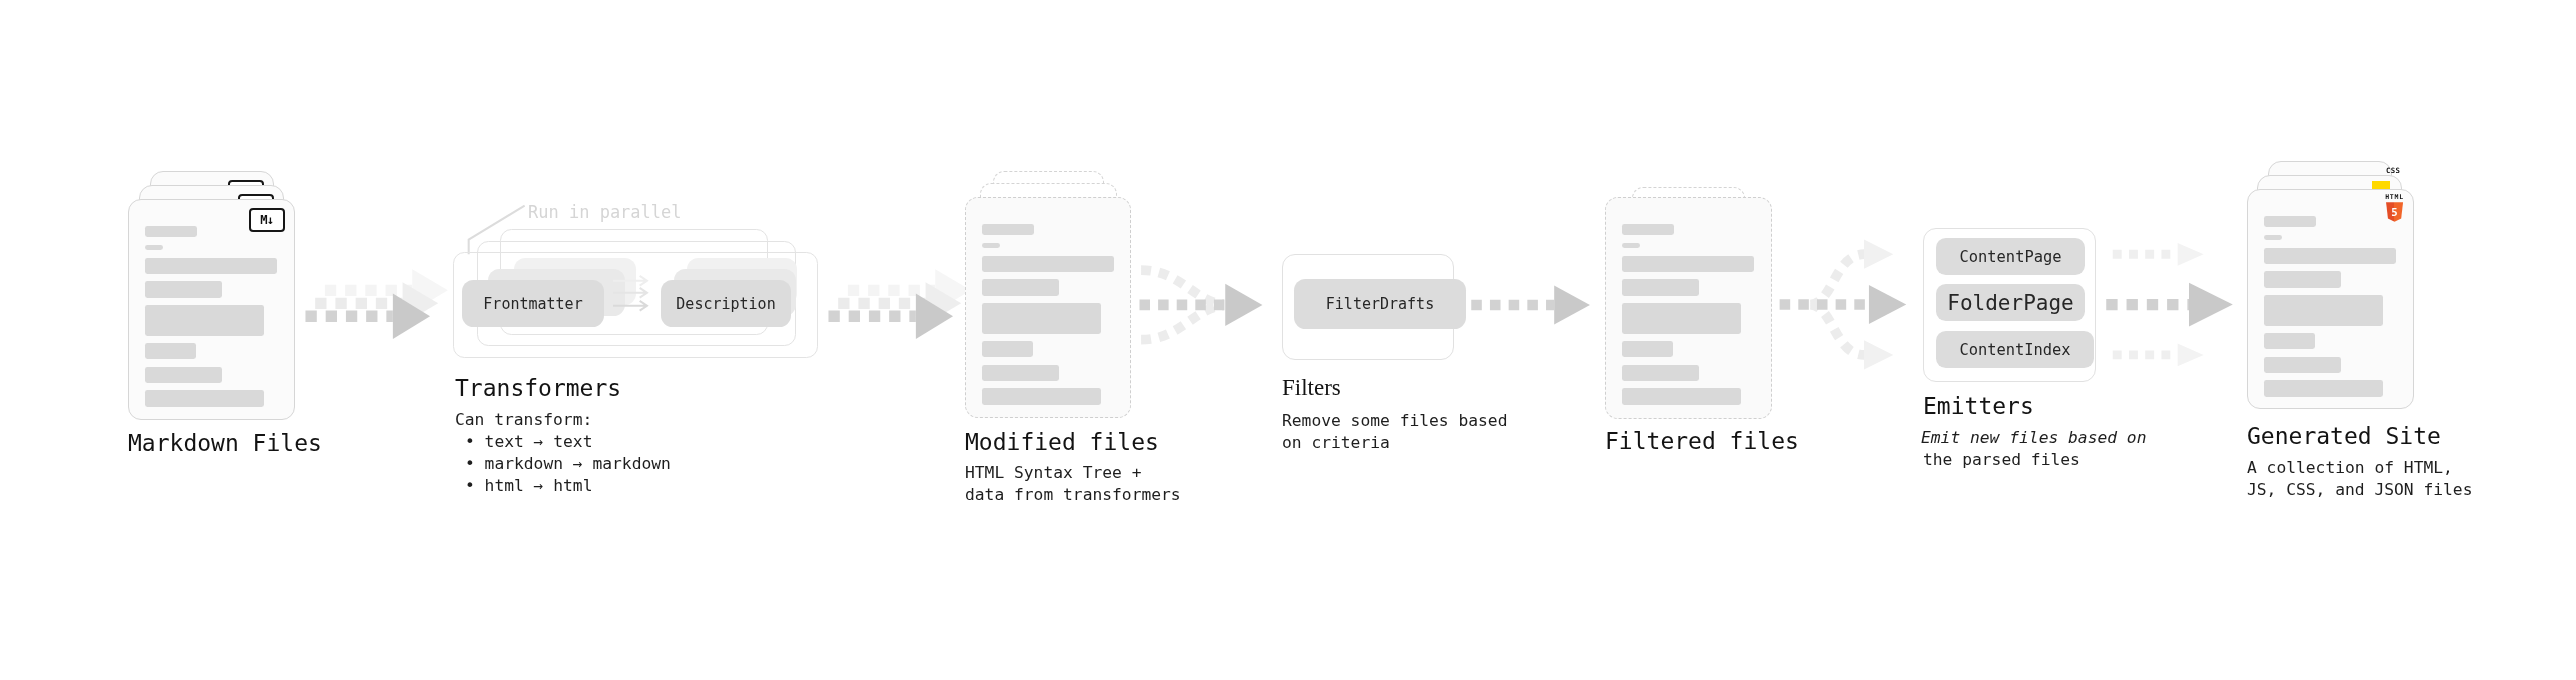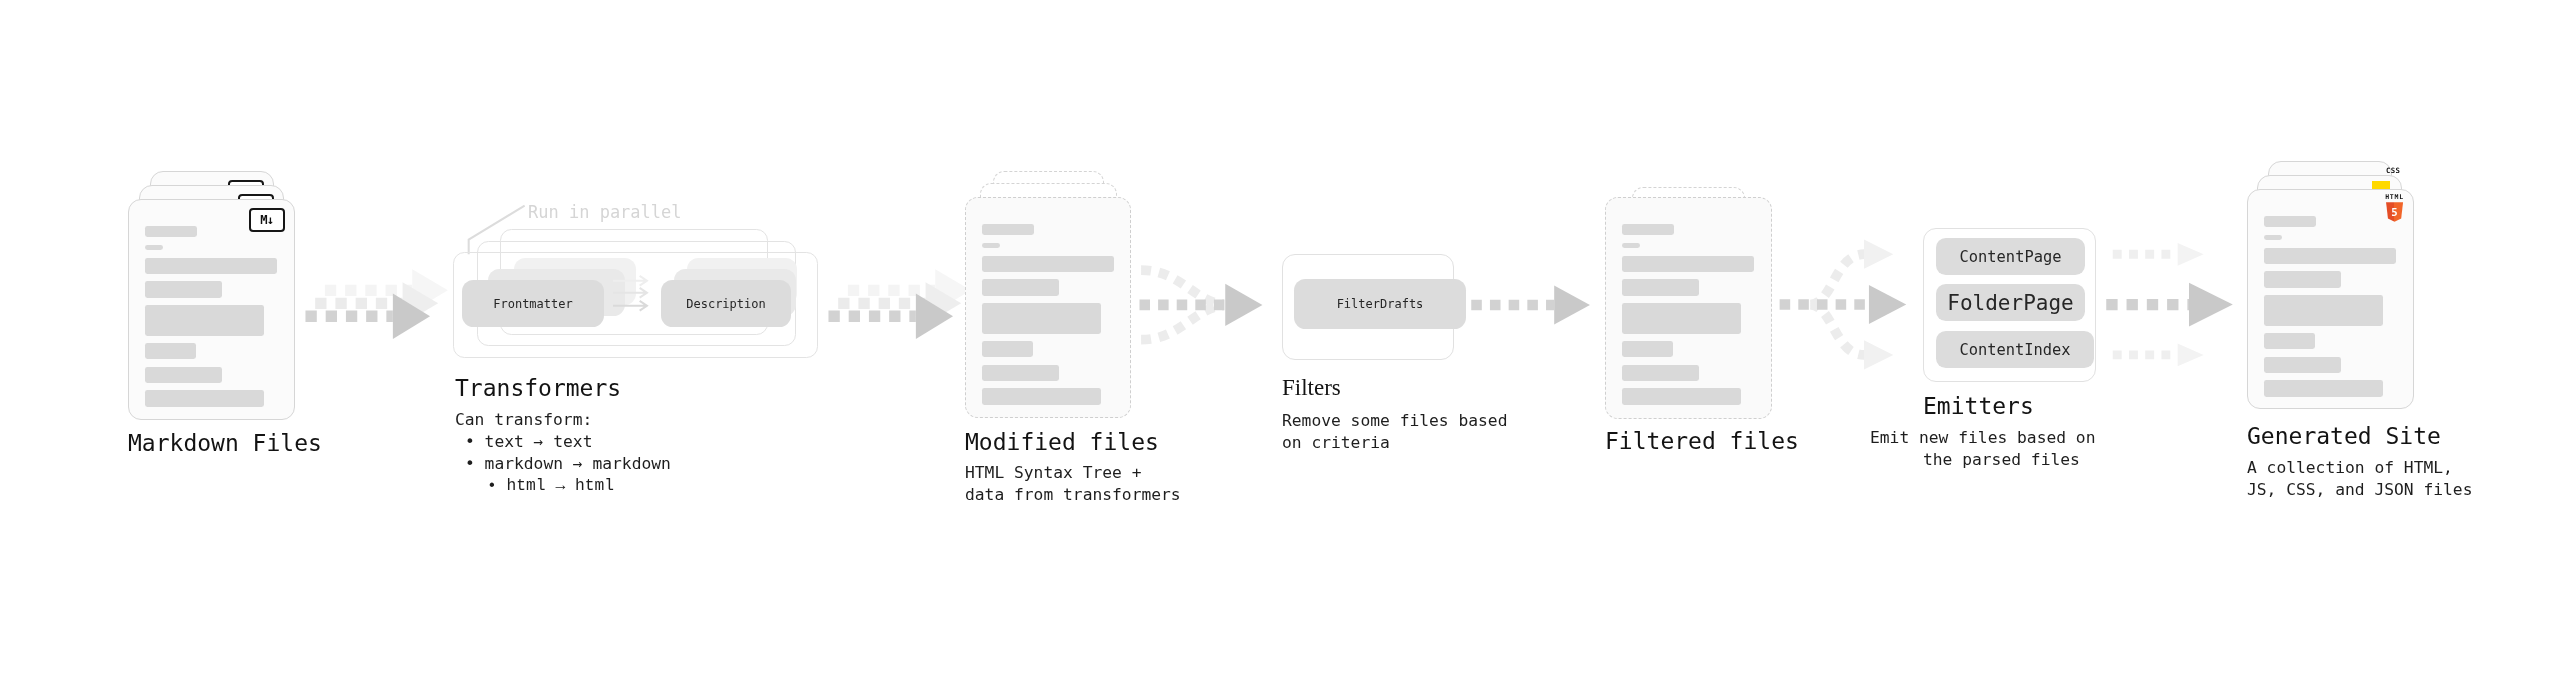--- a/index.html
+++ b/index.html
@@ -17,21 +17,21 @@
             font-weight:bold;font-size:12.2px;color:#111;letter-spacing:-0.8px;}
   
   .stage-title{position:absolute;font-size:23px;line-height:26px;color:#131313;white-space:nowrap;}
   .stage-desc{position:absolute;font-size:16.3px;line-height:22px;color:#1e1e1e;white-space:nowrap;}
   .note{position:absolute;font-size:17px;color:#d5d5d5;white-space:nowrap;text-align:center;}
   
   .obox{position:absolute;box-sizing:border-box;border:1.6px solid #e3e3e3;border-radius:11.4px;background:transparent;}
   .wbox{position:absolute;box-sizing:border-box;border:1.6px solid #e1e1e1;border-radius:13px;background:#fff;}
   
   .pill{position:absolute;box-sizing:border-box;background:#dcdcdc;border-radius:11.4px;display:flex;align-items:center;
-        justify-content:center;font-size:12px;color:#262626;white-space:nowrap;}
+        justify-content:center;font-size:15px;color:#262626;white-space:nowrap;}
   .pill.g1{background:#e9e9e9;}
   .pill.g2{background:#f1f1f1;}
   
   .css-badge{position:absolute;top:4.9px;right:9.8px;width:21px;display:flex;flex-direction:column;align-items:center;}
   .css-badge .t{font-size:7.3px;font-weight:bold;color:#111;letter-spacing:0.4px;line-height:8.1px;padding-left:45px;}
   .css-badge .u{width:18px;height:3.3px;background:#2f6bff;border-radius:0.8px;margin-top:0.8px;}
   .js-badge{position:absolute;top:4.9px;right:10.6px;width:18px;height:13px;background:#ffd900;}
   .html5-badge{position:absolute;top:4.1px;right:9px;display:flex;flex-direction:column;align-items:center;}
   .html5-badge .t{font-size:6.5px;font-weight:bold;color:#111;letter-spacing:0.8px;line-height:7.3px;margin-bottom:0.8px;}
   .html5-shield{width:17px;height:19.5px;background:linear-gradient(90deg,#e44d26 50%,#f16529 50%);
@@ -109,21 +109,21 @@
         </g>
       <g stroke="#dadada" stroke-width="2.5" fill="none">
           <path d="M2,43 H42 M35,37 L44,43 L35,49"></path>
         </g>
     </svg>
 
     <div class="stage-title" style="left:455px;top:375px;">Transformers</div>
     <div class="stage-desc" style="left:455px;top:409px;">Can transform:</div>
     <div class="stage-desc" style="left:465px;top:431px;">• text → text</div>
     <div class="stage-desc" style="left:465px;top:453px;">• markdown → markdown</div>
-    <div class="stage-desc" style="left:487px;top:475px;font-family:Liberation Mono, monospace;">• html → html</div>
+    <div class="stage-desc" style="left:465px;top:475px;">• html → html</div>
   </div>
 
   <svg style="left:825px;top:258px;" width="138" height="89" viewBox="0 0 170 110">
     <g transform="translate(24,-32)">
         <line x1="4" y1="72" x2="112" y2="72" stroke="#f4f4f4" stroke-width="14" stroke-dasharray="14 11"></line>
         <polygon points="112,46 156,72 112,98" fill="#f6f6f6"></polygon>
       </g>
     <g transform="translate(12,-16)">
         <line x1="4" y1="72" x2="112" y2="72" stroke="#ebebeb" stroke-width="14" stroke-dasharray="14 11"></line>
         <polygon points="112,46 156,72 112,98" fill="#eeeeee"></polygon>
@@ -199,21 +199,21 @@
     <line x1="2" y1="82" x2="112" y2="82" stroke="#d2d2d2" stroke-width="13" stroke-dasharray="13 10"></line>
     <polygon points="112,58 158,82 112,106" fill="#c9c9c9"></polygon>
   </svg>
 
   <div>
     <div class="wbox" style="left:1923px;top:228px;width:173px;height:154px;"></div>
     <div class="pill" style="left:1936px;top:238px;width:149px;height:37px;border-radius:9.8px;font-size:15.4px;">ContentPage</div>
     <div class="pill" style="left:1936px;top:284px;width:149px;height:37px;border-radius:9.8px;font-size:21px;">FolderPage</div>
     <div class="pill" style="left:1936px;top:331px;width:158px;height:37px;border-radius:9.8px;font-size:15.4px;">ContentIndex</div>
     <div class="stage-title" style="left:1923px;top:393px;">Emitters</div>
-    <div class="stage-desc" style="left:1870px;top:427px;">Emit new files based on</div>
+    <div class="stage-desc" style="left:1921px;top:427px;font-style:italic;">Emit new files based on</div>
     <div class="stage-desc" style="left:1923px;top:449px;">the parsed files</div>
   </div>
 
   <svg style="left:2103px;top:238px;" width="142" height="134" viewBox="0 0 175 165">
     <line x1="12" y1="20" x2="92" y2="20" stroke="#efefef" stroke-width="11" stroke-dasharray="11 9"></line>
     <polygon points="92,6 124,20 92,34" fill="#f3f3f3"></polygon>
     <line x1="4" y1="82" x2="106" y2="82" stroke="#d0d0d0" stroke-width="14" stroke-dasharray="14 11"></line>
     <polygon points="106,55 160,82 106,109" fill="#c9c9c9"></polygon>
     <line x1="12" y1="144" x2="92" y2="144" stroke="#efefef" stroke-width="11" stroke-dasharray="11 9"></line>
     <polygon points="92,130 124,144 92,158" fill="#f3f3f3"></polygon>

